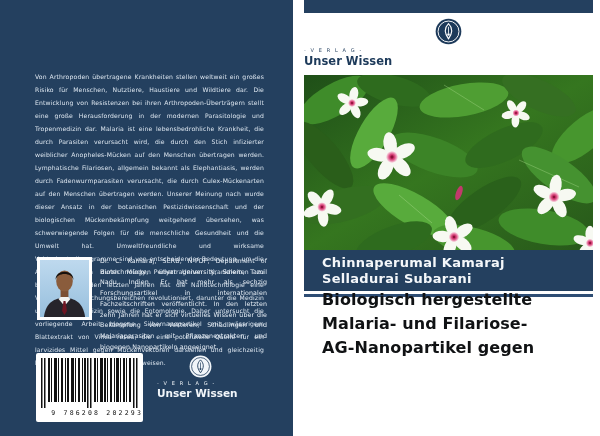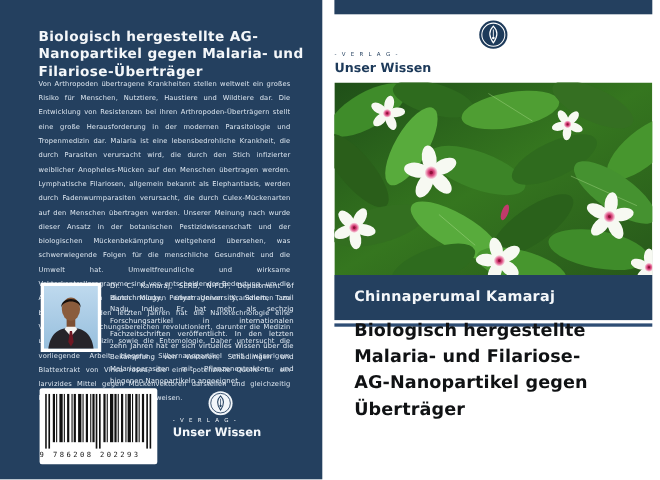--- a/index.html
+++ b/index.html
@@ -21,21 +21,21 @@
     position:absolute;left:37px;top:257px;width:55px;height:63px;background:#ffffff;
     box-sizing:border-box;padding:3px;
   }
   .author-photo svg{display:block;width:100%;height:100%;}
   .lp-bio{
     position:absolute;left:100px;top:256px;width:167px;color:#e6edf5;
     font-size:6.3px;line-height:10.7px;text-align:justify;letter-spacing:.1px;
   }
   .barcode{
     position:absolute;left:36px;top:353px;width:107px;height:69px;background:#ffffff;
-    border-radius:2px;text-align:left;
+    border-radius:2px;text-align:right;
   }
   .barcode svg{display:block;margin:5px auto 0 auto;}
   .barcode-digits{
     display:block;color:#111;font-size:6.5px;letter-spacing:2.2px;margin-top:1px;
     font-family:"DejaVu Sans Mono","Liberation Mono",monospace;white-space:nowrap;
   }
   
   .logo-block{position:absolute;text-align:left;}
   .logo-block svg{display:block;margin:0 auto;}
   .logo-tagline{display:block;font-size:5px;letter-spacing:1.6px;margin-top:2px;white-space:nowrap;}
@@ -56,25 +56,20 @@
   .main-title{
     position:absolute;left:322px;top:288px;width:271px;color:#101214;
     font-size:16px;font-weight:bold;line-height:24px;letter-spacing:.1px;white-space:nowrap;
   }
 </style>
 </head>
 <body>
 
 <div class="left-panel">
 
-  <div class="lp-title">
-    <div>Biologisch hergestellte AG-</div>
-    <div>Nanopartikel gegen Malaria- und</div>
-    <div>Filariose-Überträger</div>
-  </div>
 
   <div class="lp-desc">Von Arthropoden übertragene Krankheiten stellen weltweit ein großes Risiko für Menschen, Nutztiere, Haustiere und Wildtiere dar. Die Entwicklung von Resistenzen bei ihren Arthropoden-Überträgern stellt eine große Herausforderung in der modernen Parasitologie und Tropenmedizin dar. Malaria ist eine lebensbedrohliche Krankheit, die durch Parasiten verursacht wird, die durch den Stich infizierter weiblicher Anopheles-Mücken auf den Menschen übertragen werden. Lymphatische Filariosen, allgemein bekannt als Elephantiasis, werden durch Fadenwurmparasiten verursacht, die durch Culex-Mückenarten auf den Menschen übertragen werden. Unserer Meinung nach wurde dieser Ansatz in der botanischen Pestizidwissenschaft und der biologischen Mückenbekämpfung weitgehend übersehen, was schwerwiegende Folgen für die menschliche Gesundheit und die Umwelt hat. Umweltfreundliche und wirksame Vektorkontrollprogramme sind von entscheidender Bedeutung, um die Ausbreitung von durch Mücken übertragenen Krankheiten zu bekämpfen. In den letzten Jahren hat die Nanotechnologie eine Vielzahl von Forschungsbereichen revolutioniert, darunter die Medizin und die Tiermedizin sowie die Entomologie. Daher untersucht die vorliegende Arbeit biogene Silbernanopartikel mit wässrigem Blattextrakt von Vinca rosea, die eine potenzielle Quelle für ein larvizides Mittel gegen Mückenvektoren darstellen und gleichzeitig keine Toxizität für die Umwelt aufweisen.</div>
 
   <div class="author-photo">
     <svg viewBox="0 0 50 57" preserveAspectRatio="none">
       <defs>
         <linearGradient id="pbg" x1="0" y1="0" x2="0" y2="1">
           <stop offset="0" stop-color="#bed9ee"></stop>
             <stop offset="1" stop-color="#97bfdd"></stop>
         </linearGradient>
@@ -208,22 +203,22 @@
     <use href="#fl" transform="translate(18 132) scale(1.15) rotate(30)"></use>
     <use href="#fl" transform="translate(150 162) scale(1.25) rotate(-15)"></use>
     <use href="#fl" transform="translate(250 122) scale(1.3) rotate(8)"></use>
     <use href="#fl" transform="translate(212 38) scale(0.85) rotate(40)"></use>
     <use href="#fl" transform="translate(286 168) scale(1.0) rotate(0)"></use>
   </svg>
 </div>
 
 <div class="names-band">
   <div>Chinnaperumal Kamaraj</div>
+  <div>Selladurai Subarani</div>
 </div>
 
 <div class="divider"></div>
 
 <div class="main-title">
   <div>Biologisch hergestellte</div>
   <div>Malaria- und Filariose-</div>
   <div>AG-Nanopartikel gegen</div>
-  <div>Überträger</div>
 </div>
 
 </body></html>

